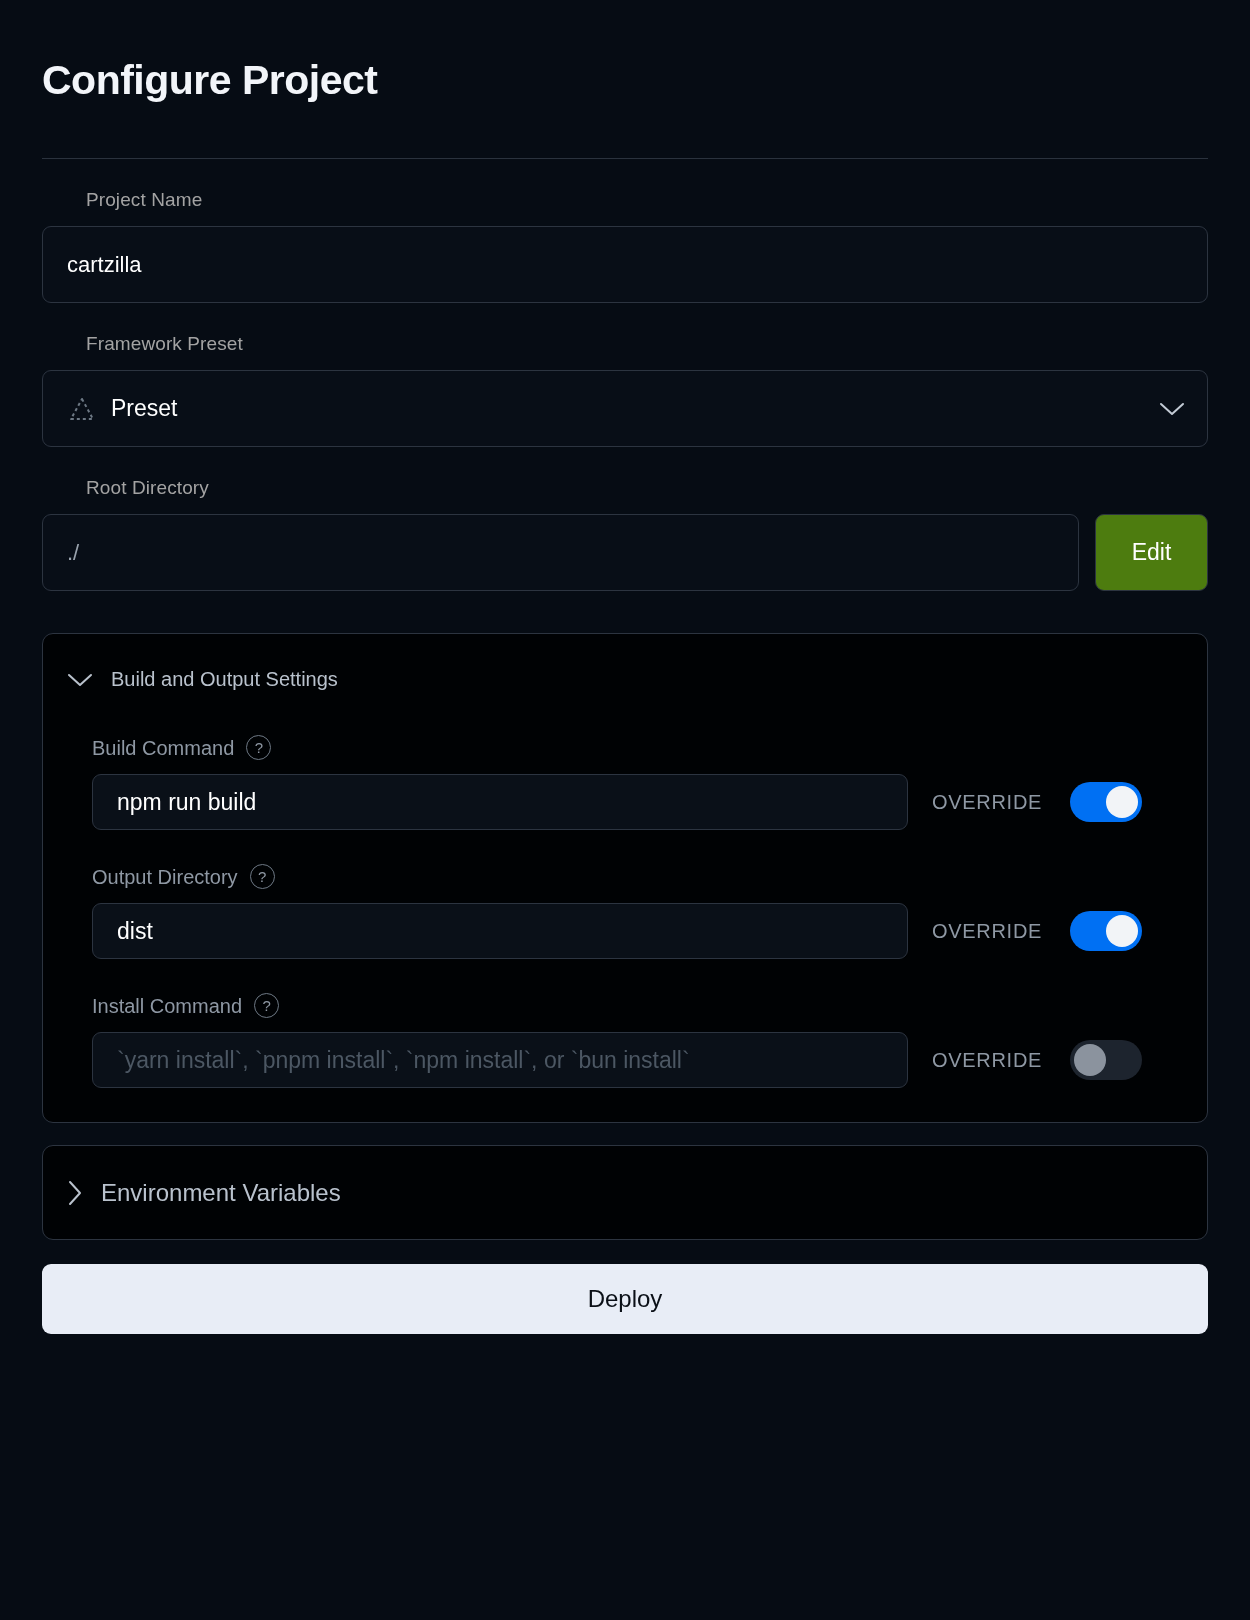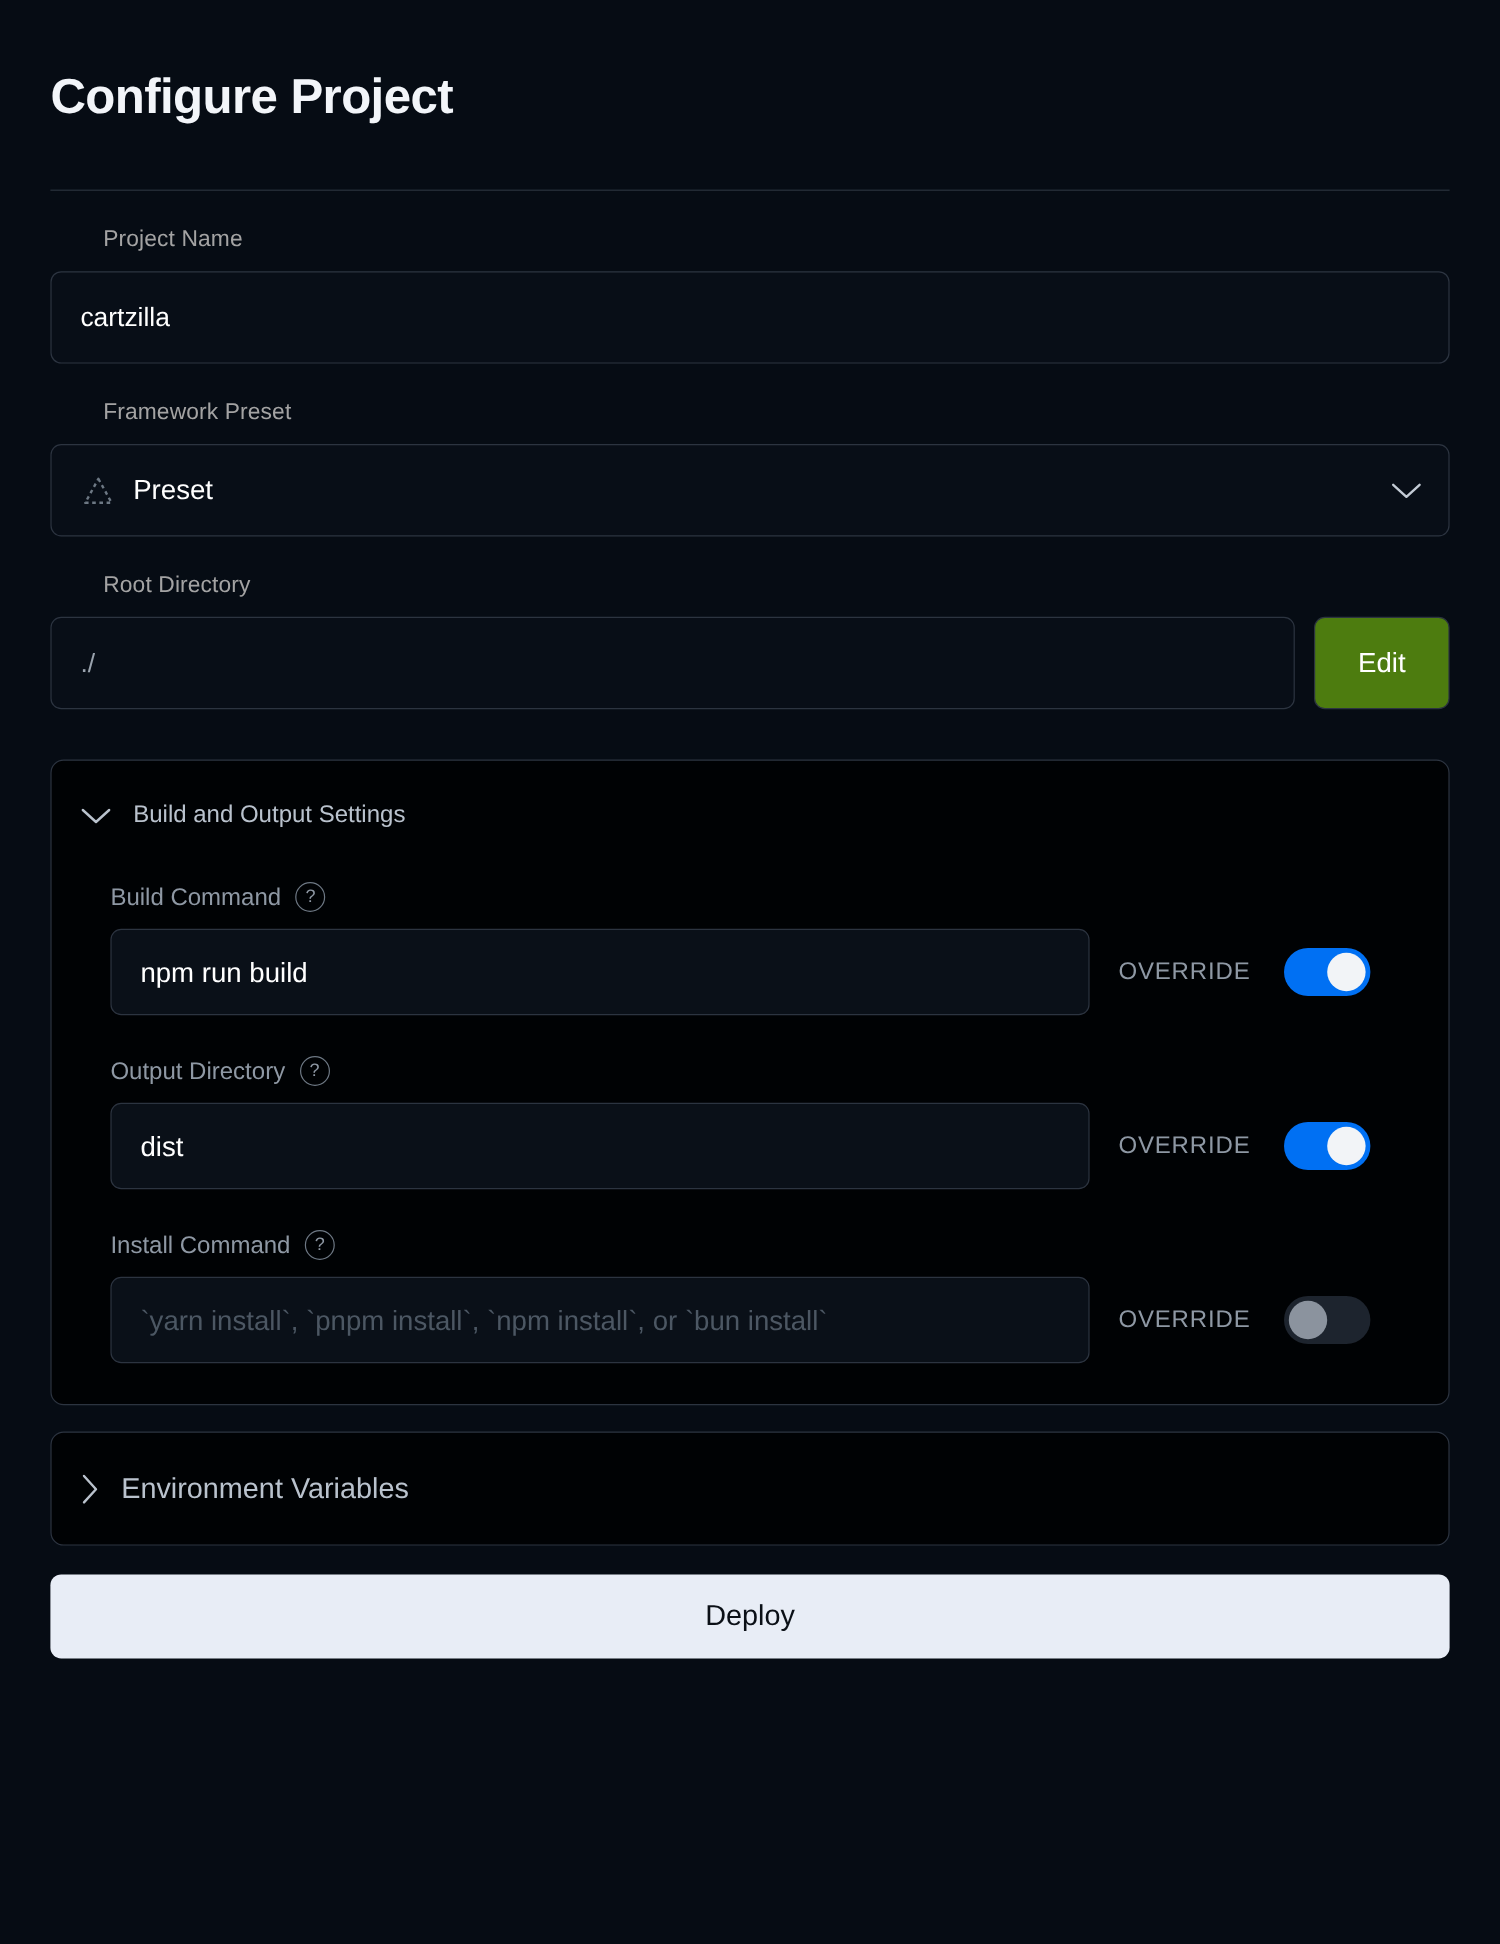--- a/index.html
+++ b/index.html
@@ -174,21 +174,21 @@
 
   .control-row {
     display: flex;
     align-items: center;
     gap: 0;
     padding-left: 25px;
   }
 
   .cmd-input {
     width: 816px;
-    height: 72px;
+    height: 56px;
     border: 1px solid #2c3440;
     border-radius: 9px;
     background: #0a1018;
     display: flex;
     align-items: center;
     padding: 0 24px;
     font-size: 23px;
     color: #ffffff;
   }
 

